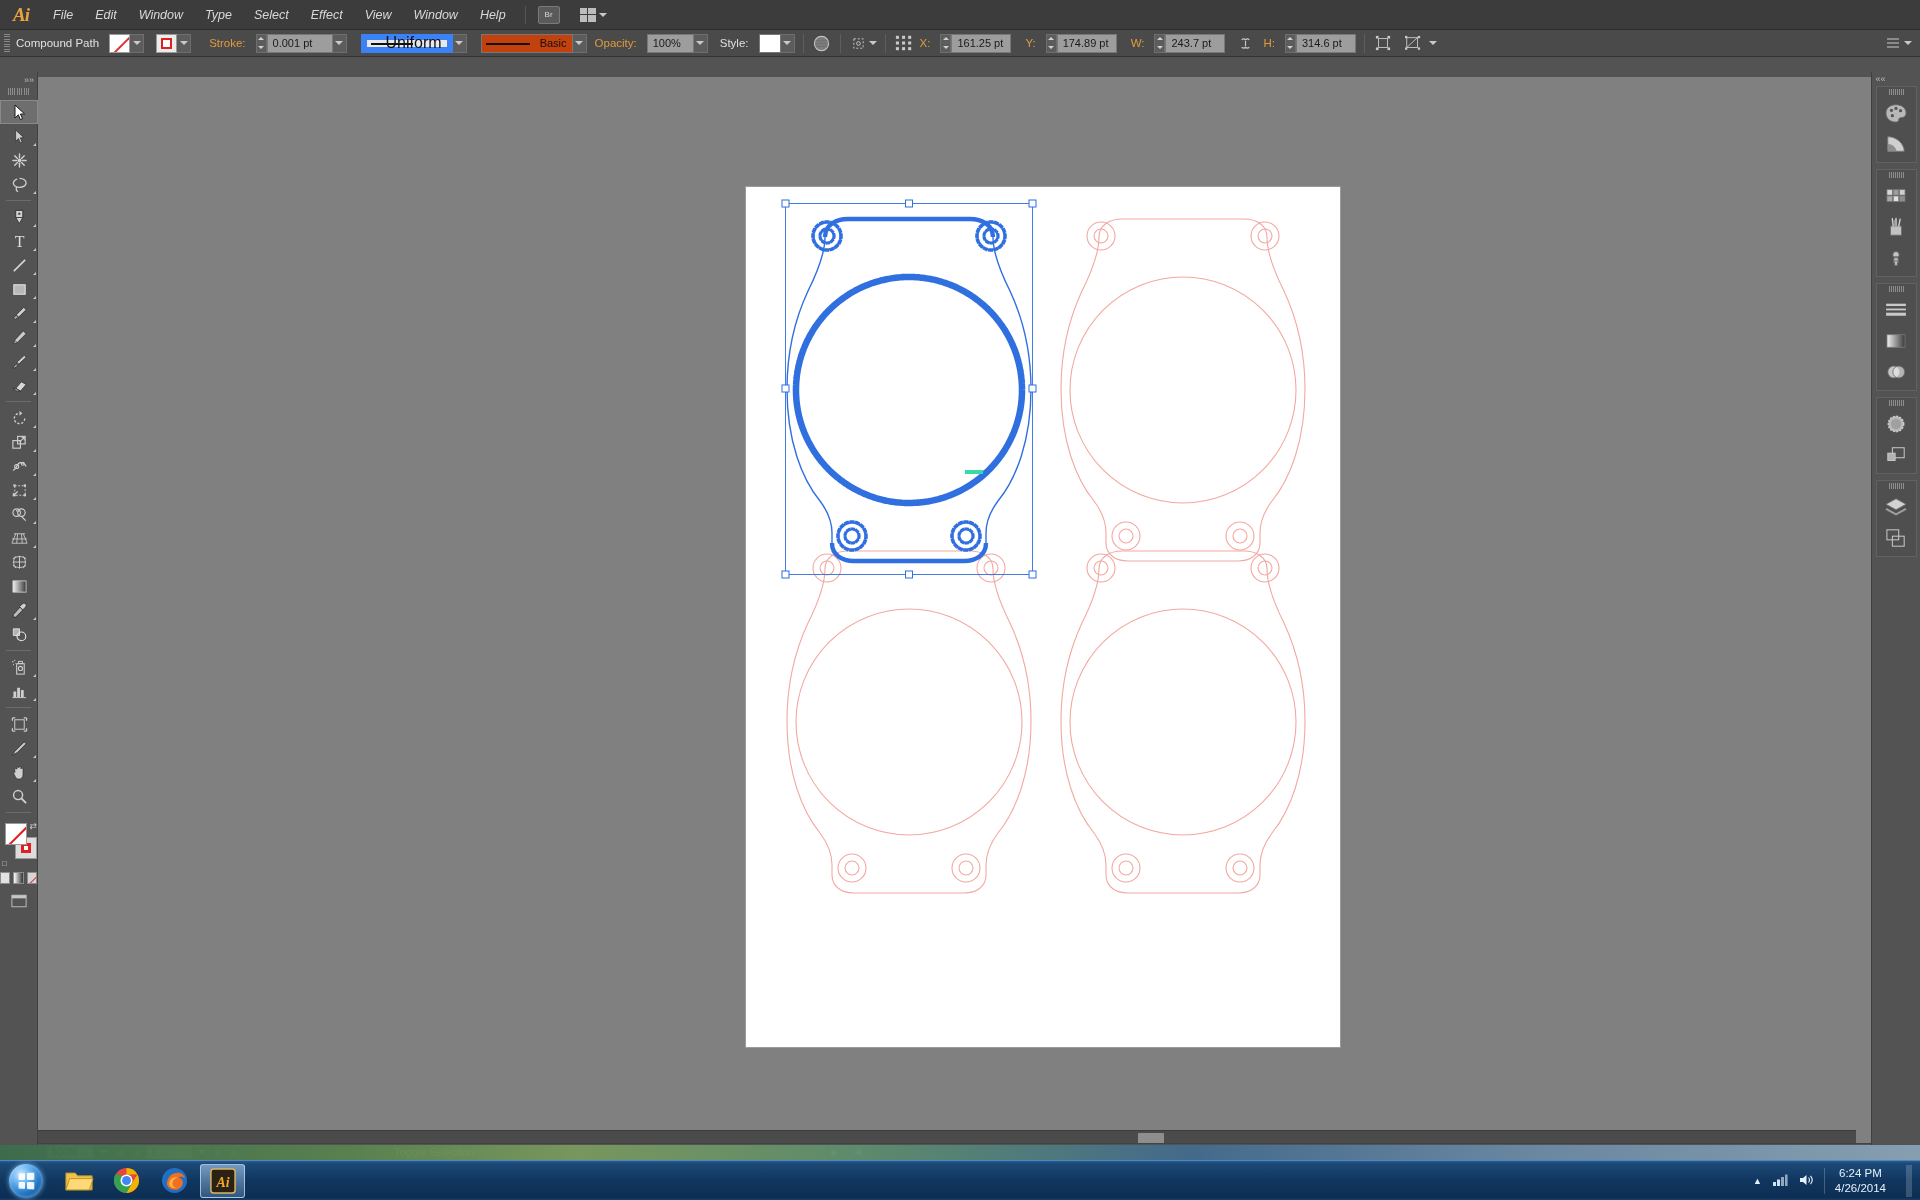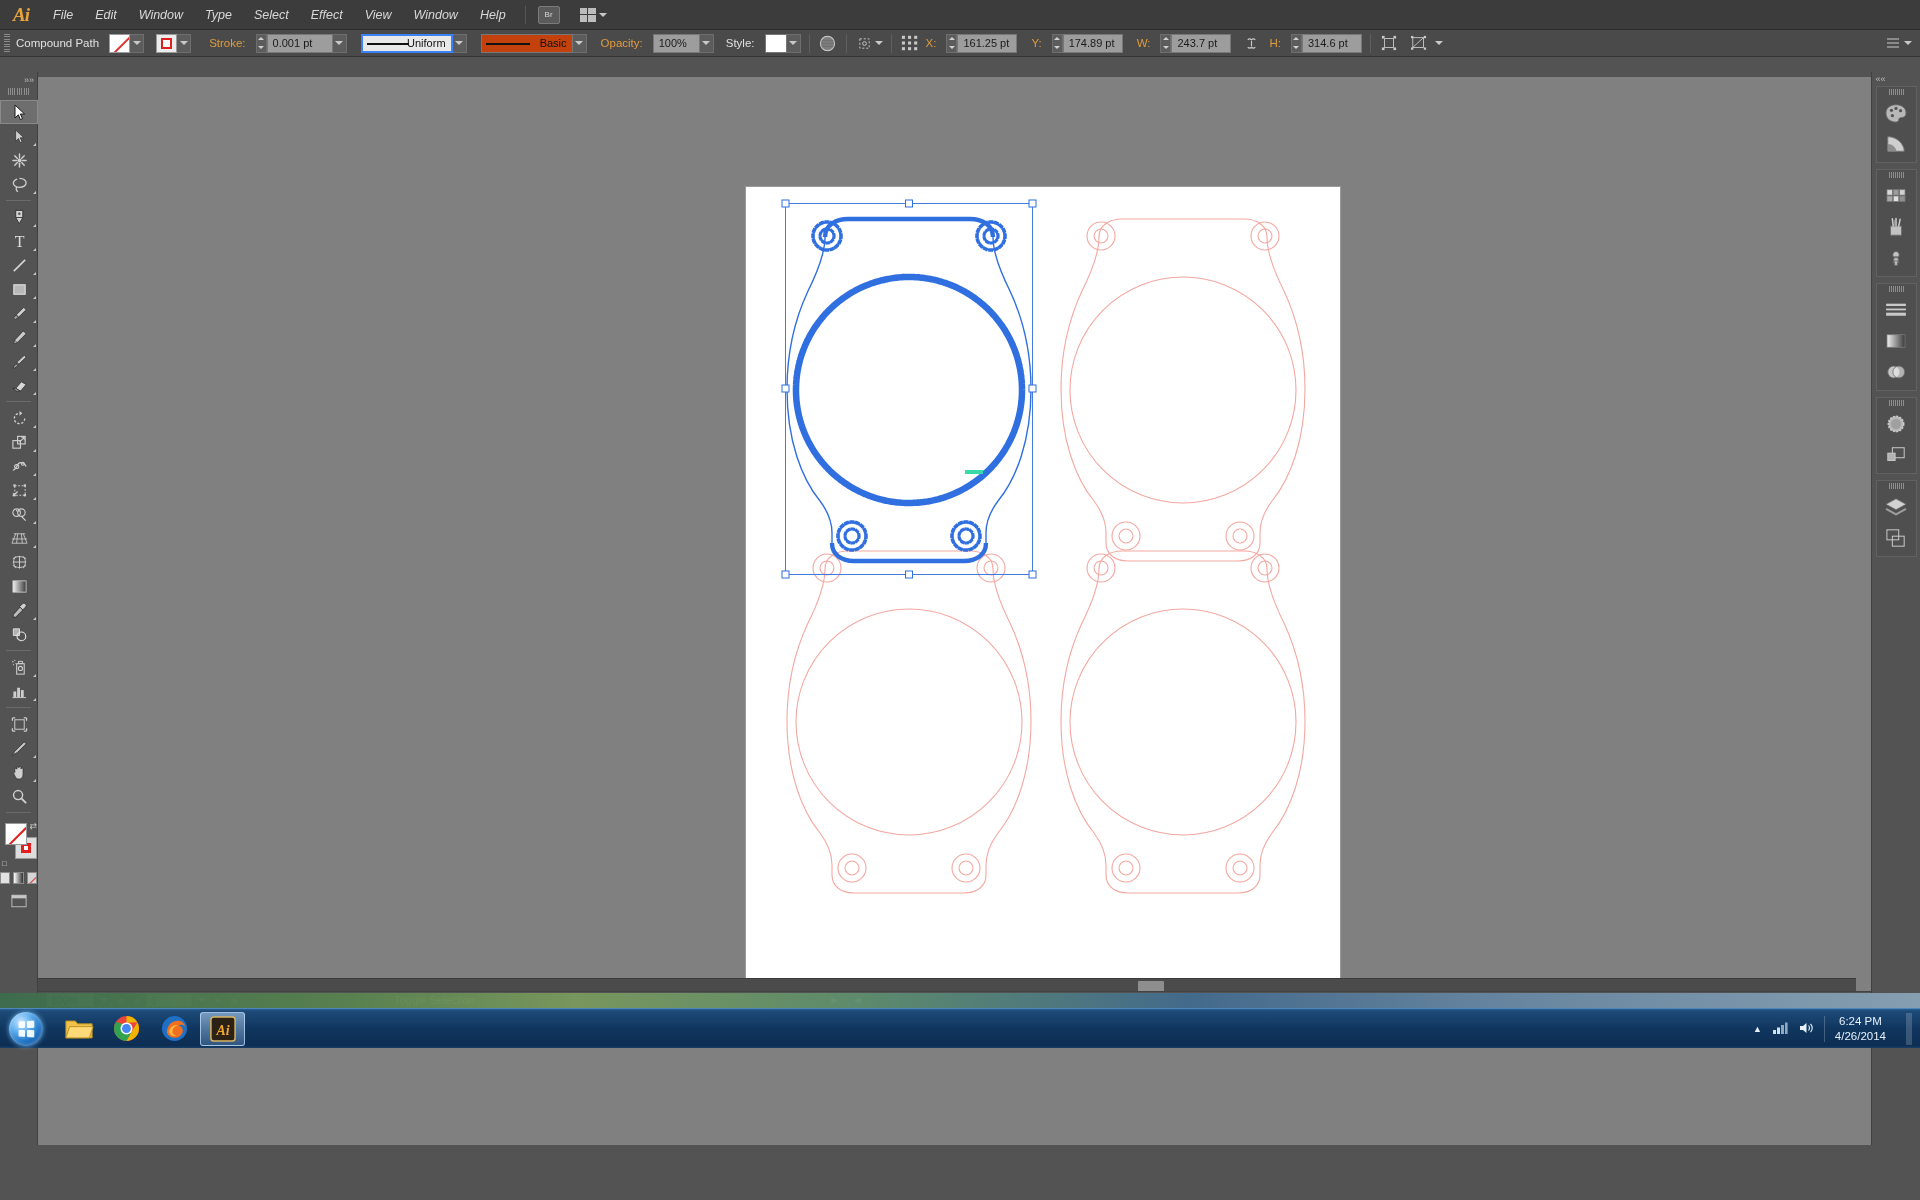--- a/index.html
+++ b/index.html
@@ -4,21 +4,21 @@
 <style>
   * { box-sizing: border-box; margin:0; padding:0; }
   html,body { width:1920px; height:1200px; overflow:hidden; }
   body {
     font-family: "Liberation Sans", sans-serif;
     font-size: 12px;
     background:#535353;
     color:#d4d4d4;
     -webkit-font-smoothing: antialiased;
   }
-  .app { position:relative; width:1920px; height:1048px; }
+  .app { position:relative; width:1920px; height:1200px; }
 
   
   .menubar {
     position:absolute; left:0; top:0; width:1920px; height:30px;
     background:#3c3c3c; display:flex; align-items:center;
     border-bottom:1px solid #2c2c2c;
   }
   .ai-logo {
     width:42px; height:30px; display:flex; align-items:center; justify-content:center;
     color:#e8a33d; font-weight:bold; font-size:19px; font-style:italic;
@@ -91,22 +91,22 @@
   .spin i.up { border-bottom:3px solid #d0d0d0; }
   .spin i.dn { border-top:3px solid #d0d0d0; }
   .field {
     height:19px; background:#9d9d9d; border:1px solid #777; color:#1a1a1a;
     display:flex; align-items:center; padding:0 5px; font-size:11px;
   }
   .field.wide { width:66px; }
   .field.num  { width:60px; }
   .field.pct  { width:47px; }
   .profile {
-    width:92px; height:19px; background:#e9e9e9; border:2px solid #3b82f6;
-    display:flex; align-items:center; justify-content:center; color:#111; font-size:11px;
+    width:92px; height:19px; background:#e9e9e9; border:6px solid #3b82f6;
+    display:flex; align-items:center; justify-content:center; color:#111; font-size:16px;
     position:relative;
   }
   .profile .line { position:absolute; left:4px; top:50%; width:42px; height:2px; background:#111; }
   .profile span { position:absolute; right:5px; }
   .brush-def {
     width:92px; height:19px; background:#c2410c; border:1px solid #777;
     display:flex; align-items:center; justify-content:center; color:#111; font-size:11px; position:relative;
   }
   .brush-def .line { position:absolute; left:4px; top:50%; width:44px; height:2px; background:#111; }
   .brush-def span { position:absolute; right:5px; }
@@ -319,21 +319,21 @@
 
     <div style="width:14px"></div>
     <div class="brush-def">
       <span class="line"></span>
       <span>Basic</span>
     </div>
     <div class="dd-btn">
         <span class="caret"></span>
       </div>
 
-    <div class="cb-label orange" style="margin-left:14px">Opacity:</div>
+    <div class="cb-label orange" style="margin-left:8px">Opacity:</div>
     <div class="field pct">100%</div>
     <div class="dd-btn">
         <span class="caret"></span>
       </div>
 
     <div class="cb-label" style="margin-left:12px">Style:</div>
     <div class="style-sw"></div>
     <div class="dd-btn">
         <span class="caret"></span>
       </div>

